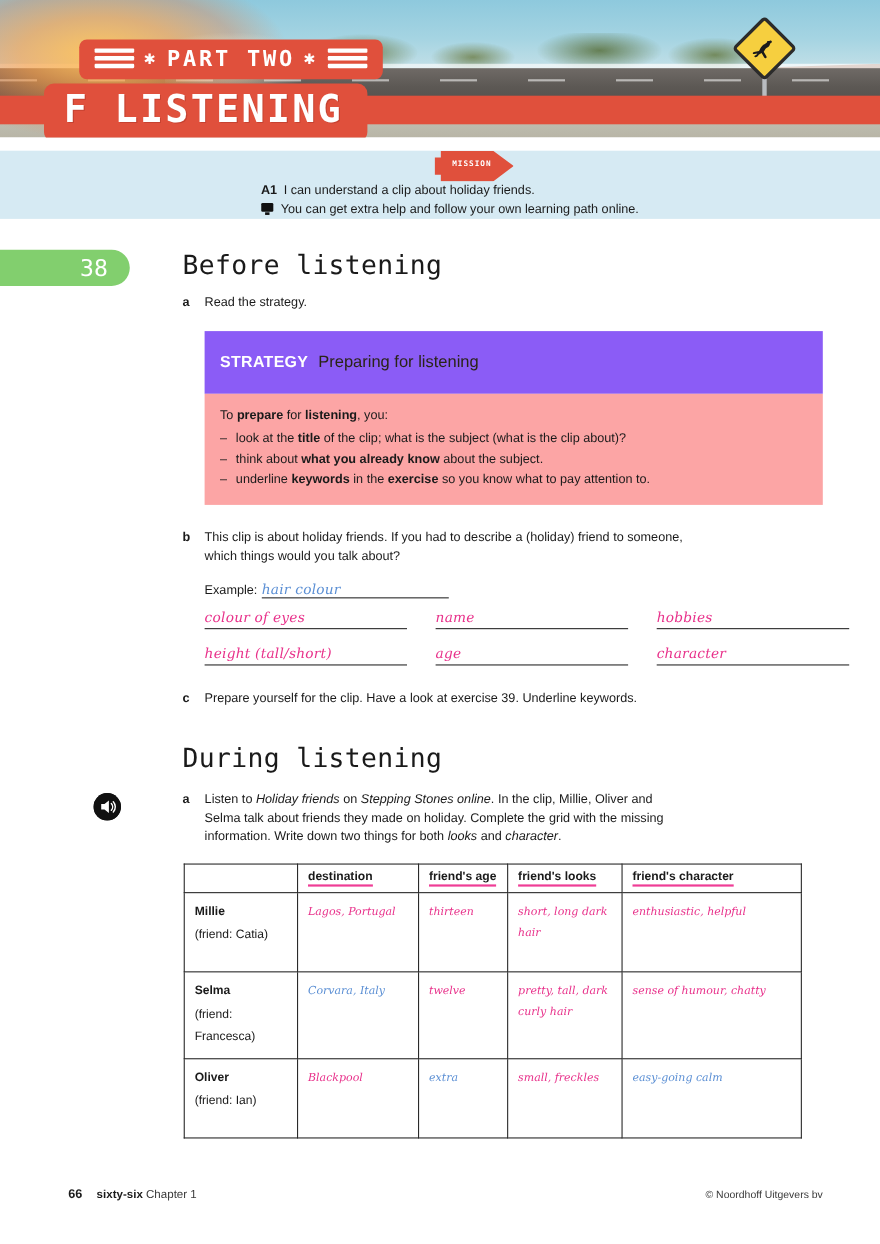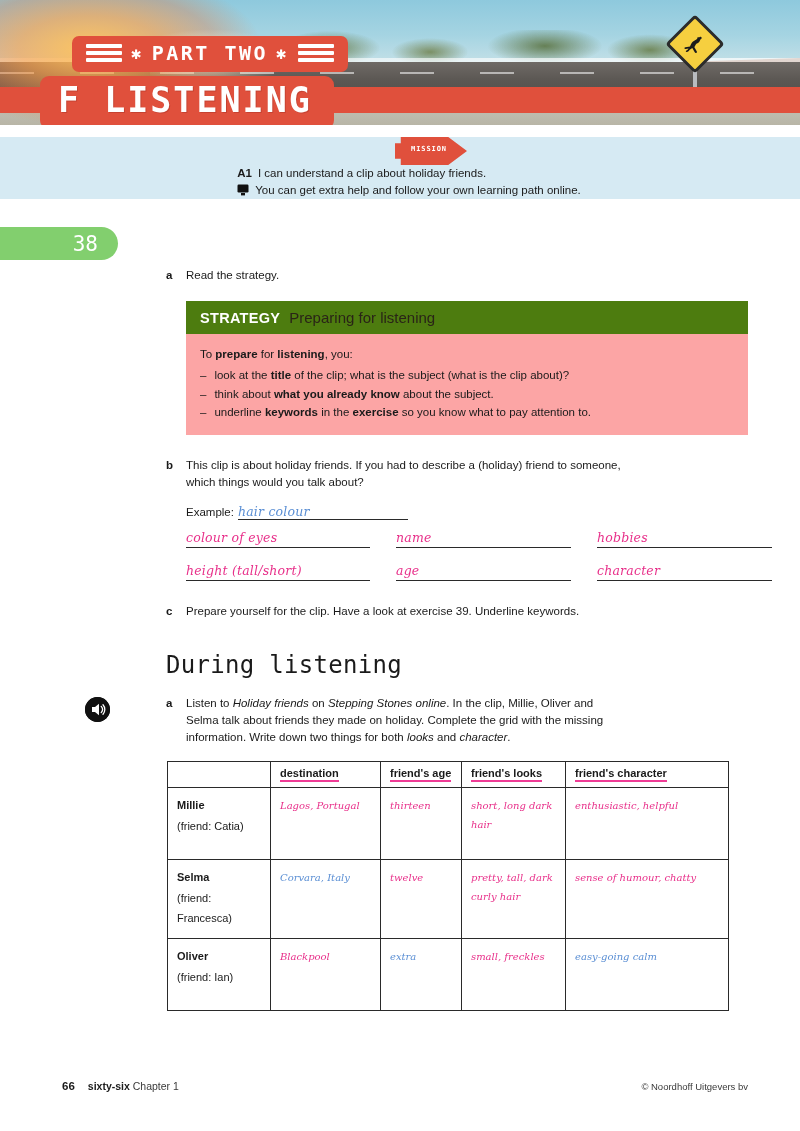--- a/index.html
+++ b/index.html
@@ -167,21 +167,21 @@
     letter-spacing: .3px;
   }
 
   .task { display: flex; gap: 11px; font-size: 11.5px; line-height: 1.5; }
   .task-letter { font-weight: 700; width: 9px; flex: none; }
   .task-body { flex: 1; }
 
   
   .strategy { width: 562px; }
   .strategy-head {
-    background: #4d7c0f; padding: 8px 14px;
+    background: #8b5cf6; padding: 20px 14px;
     display: flex; align-items: baseline; gap: 9px;
   }
   .strategy-kw { color: #fff; font-weight: 700; font-size: 14.5px; letter-spacing: .3px; }
   .strategy-title { color: #2a2417; font-size: 15px; }
   .strategy-body {
     background: #fca5a5; padding: 11px 14px 13px 14px;
     font-size: 11.5px; line-height: 1.62;
   }
   .strategy-body ul { list-style: none; margin: 2px 0 0 0; padding: 0; }
   .strategy-body li { display: flex; gap: 8px; }
@@ -298,20 +298,21 @@
       </span>
       <span>You can get extra help and follow your own learning path online.</span>
     </div>
   </div>
 </div>
 
 <div class="content">
 
   <div class="ex-block" style="height:28px;">
     <div class="ex-badge" style="top:28px;">38</div>
+    <div class="ex-title" style="position:absolute; left:166px; top:28px;">Before listening</div>
   </div>
 
   <div style="margin-left:166px; width:576px; margin-top:40px;">
 
     <div class="task">
       <span class="task-letter">a</span>
       <span class="task-body">Read the strategy.</span>
     </div>
 
     <div class="strategy" style="margin-left:20px; margin-top:17px;">

